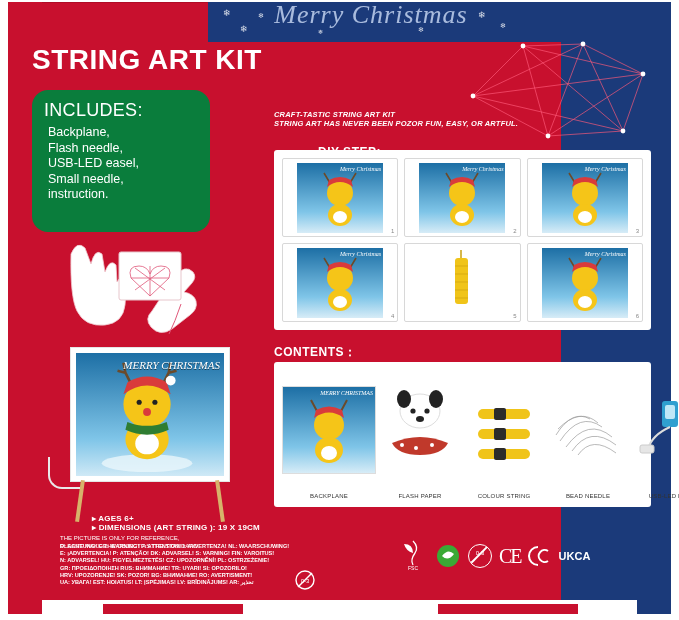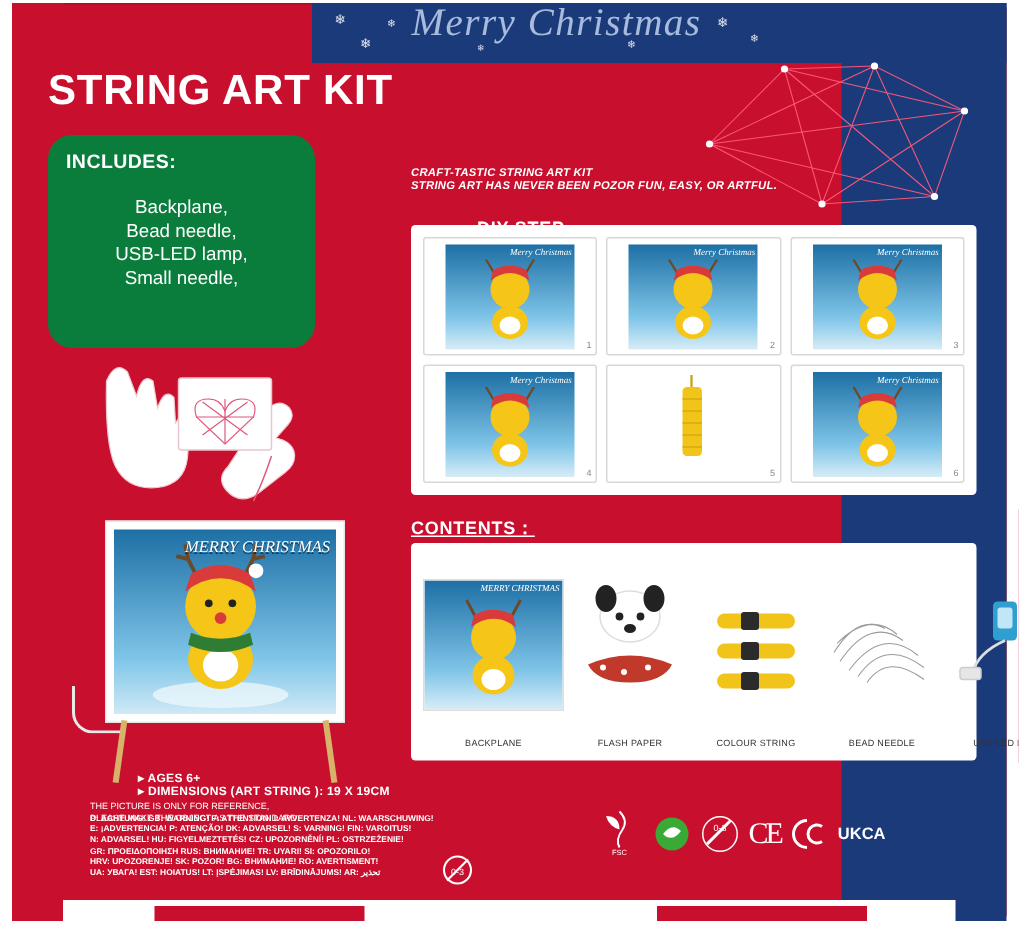--- a/index.html
+++ b/index.html
@@ -20,22 +20,22 @@
   .brandmark{position:absolute;left:258px;top:-2px;width:210px;height:34px;color:#d9e7ff;font-family:"Liberation Serif",serif;font-style:italic;font-size:26px;letter-spacing:1px;text-align:center;opacity:.75;}
 
   
   .geo{position:absolute;right:8px;top:34px;width:200px;height:110px;}
 
   
   .title{position:absolute;left:24px;top:42px;font-size:28px;font-weight:bold;color:#ffffff;letter-spacing:.5px;}
 
   
   .includes{position:absolute;left:24px;top:88px;width:178px;height:142px;background:#0a7d3c;border-radius:16px;color:#ffffff;padding:10px 12px;box-sizing:border-box;}
-  .includes h4{margin:0 0 2px 0;font-size:13px;font-weight:bold;letter-spacing:.3px;}
-  .includes ul{margin:16px;padding:0;list-style:none;text-align:center;}
+  .includes h4{margin:0 0 2px 0;font-size:18px;font-weight:normal;letter-spacing:.3px;}
+  .includes ul{margin:4px;padding:0;list-style:none;}
   .includes li{font-size:12.5px;line-height:15.5px;}
 
   
   .hand-area{position:absolute;left:55px;top:232px;width:190px;height:110px;}
 
   
   .photo{position:absolute;left:62px;top:345px;width:160px;height:135px;background:#ffffff;padding:5px;box-sizing:border-box;border:1px solid #e5e5e5;}
   .photo-inner{position:relative;width:100%;height:100%;background:linear-gradient(#1d6fa5,#7fc5e8 70%,#cfe9f6);overflow:hidden;}
   .xmas-text{position:absolute;right:4px;top:6px;color:#fff;font-family:"Liberation Serif",serif;font-style:italic;font-size:11px;text-shadow:0 1px 0 #0008;}
   .easel-leg{position:absolute;background:#d7b36a;}
@@ -108,23 +108,24 @@
           <circle cx="85" cy="100" r="2.4"></circle>
       </g>
     </svg>
 
     <div class="title">STRING ART KIT</div>
 
     <div class="includes">
       <h4>INCLUDES:</h4>
       <ul>
         <li>Backplane,</li>
-        <li>Bead needle,</li>
-        <li>USB-LED lamp,</li>
+        <li>Flash needle,</li>
+        <li>USB-LED easel,</li>
         <li>Small needle,</li>
+        <li>instruction.</li>
       </ul>
     </div>
 
     <svg class="hand-area" viewBox="0 0 190 110">
       <g fill="#ffffff" stroke="#f0c9cf" stroke-width="0.8">
         <path d="M8 20 q6 -14 14 -6 l6 16 q4 -16 11 -10 l3 18 q5 -14 11 -7 l1 17 q6 -10 10 -3 l-2 26 q-2 18 -20 20 q-20 2 -28 -14 q-7 -14 -6 -57 z"></path>
         <path d="M112 42 q10 -12 18 -4 q4 5 -1 11 l-8 9 q10 2 12 9 q2 8 -6 14 l-18 14 q-12 8 -21 -2 q-7 -8 1 -16 z"></path>
       </g>
       <rect x="56" y="18" width="62" height="48" rx="2" fill="#ffffff" stroke="#e7c6cc"></rect>
       <g stroke="#e0587a" stroke-width="0.8" fill="none">
@@ -259,21 +260,21 @@
               <ellipse cx="43" cy="52" rx="12" ry="11" fill="#f5c518"></ellipse>
               <ellipse cx="43" cy="54" rx="7" ry="6" fill="#fff"></ellipse>
             </svg>
           </div>
           <span class="step-no">6</span>
         </div>
 
       </div>
     </div>
 
-    <div class="sec-title" style="left:266px;top:342px;text-decoration:underline;">CONTENTS：</div>
+    <div class="sec-title" style="left:266px;top:342px;">CONTENTS：</div>
 
     <div class="contents-panel">
       <div class="contents-row">
 
         <div class="c-item" style="flex:1.5">
           <div class="c-art">
             <div class="bp">
               <div class="mx">MERRY CHRISTMAS</div>
               <svg viewBox="0 0 92 86" style="width:100%;height:100%">
                 <g stroke="#6b4a2a" stroke-width="2" fill="none">

